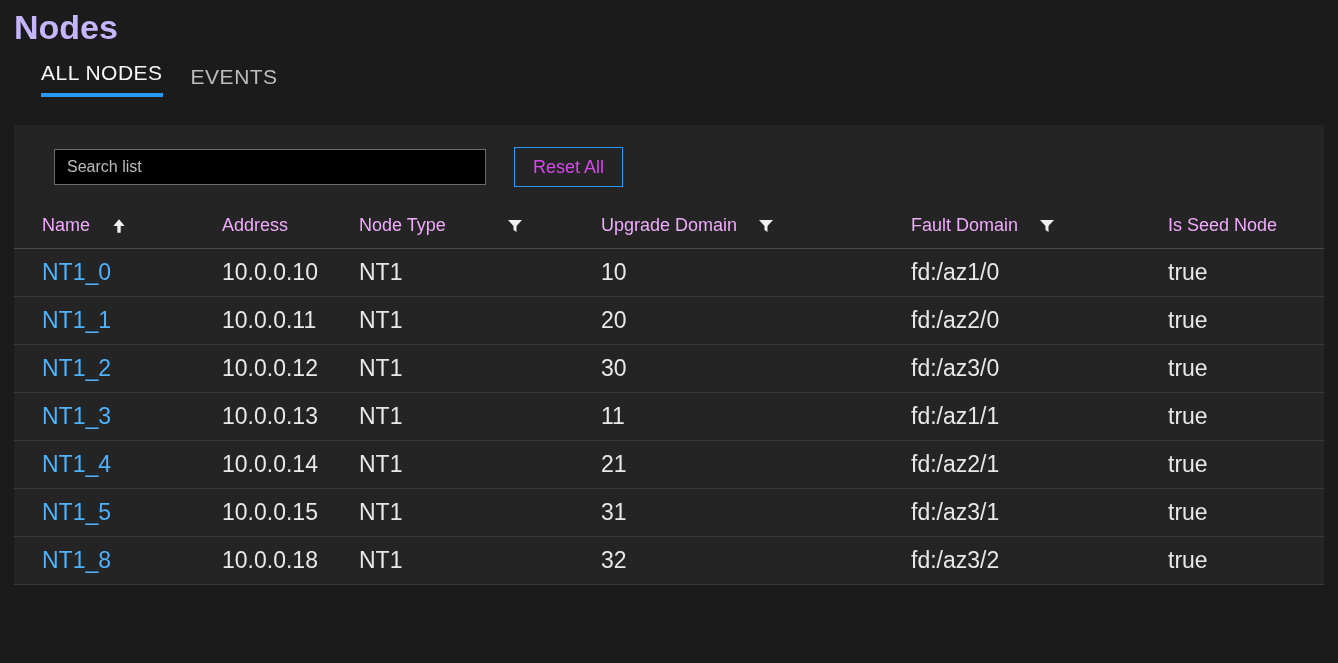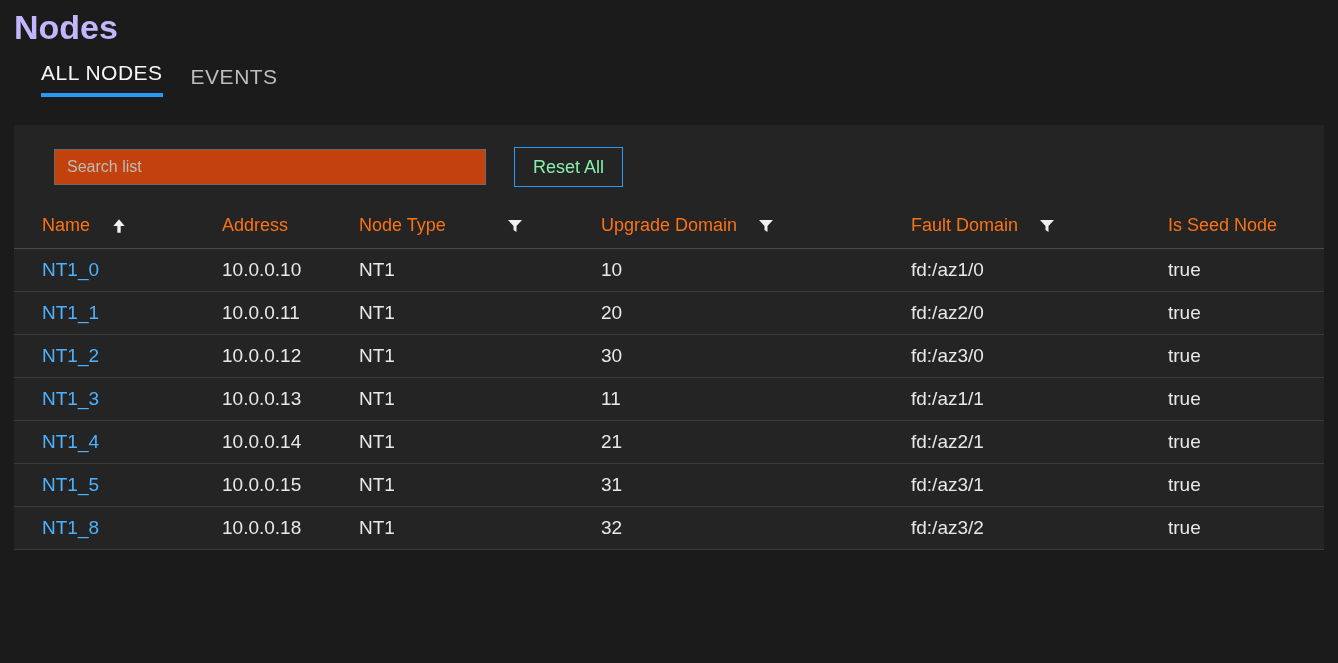--- a/index.html
+++ b/index.html
@@ -47,56 +47,56 @@
   }
   .toolbar {
     display: flex;
     align-items: center;
     gap: 28px;
     padding: 0 24px 18px 40px;
   }
   .search-input {
     width: 432px;
     height: 36px;
-    background: #c2410c;
+    background: #000000;
     border: 1px solid #6b6b6b;
     color: #cfcfcf;
     font-size: 16px;
     padding: 0 12px;
     outline: none;
   }
   .search-input::placeholder {
     color: #bcbcbc;
   }
   .reset-btn {
     height: 40px;
     padding: 0 18px;
     background: #242424;
     border: 1px solid #2899f5;
-    color: #86efac;
+    color: #d946ef;
     font-size: 18px;
     cursor: pointer;
   }
   table {
     width: 100%;
     border-collapse: collapse;
   }
   thead th {
     text-align: center;
     font-weight: 400;
     font-size: 18px;
-    color: #f97316;
+    color: #f0abfc;
     padding: 10px 8px 12px 8px;
     border-bottom: 1px solid #4a4a4a;
   }
   thead th:first-child {
     padding-left: 28px;
   }
   tbody td {
-    font-size: 19px;
+    font-size: 23px;
     color: #e8e8e8;
     padding: 10px 8px 10px 8px;
     border-bottom: 1px solid #3a3a3a;
   }
   tbody td:first-child {
     padding-left: 28px;
   }
   tbody td.link {
     color: #4db2ff;
     cursor: pointer;

